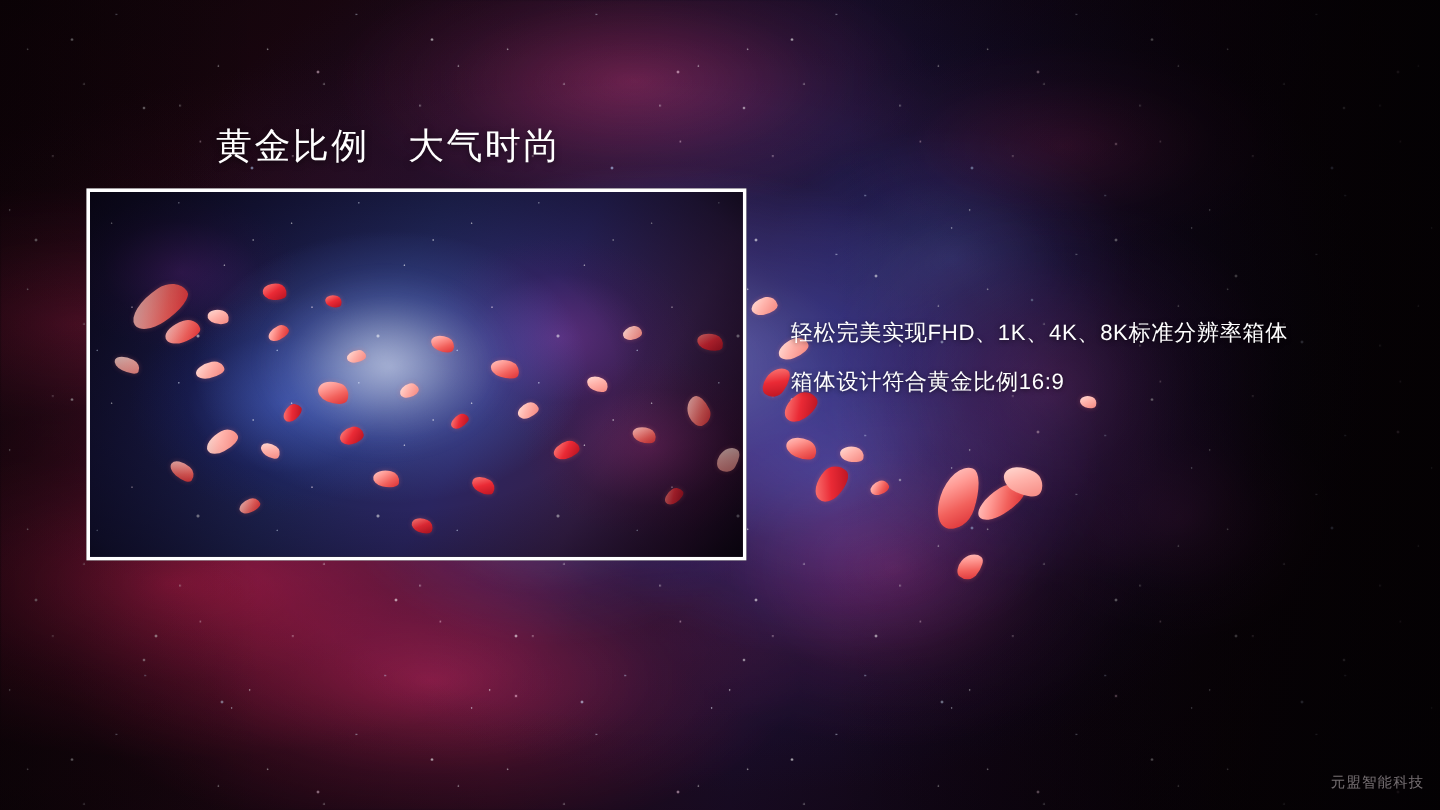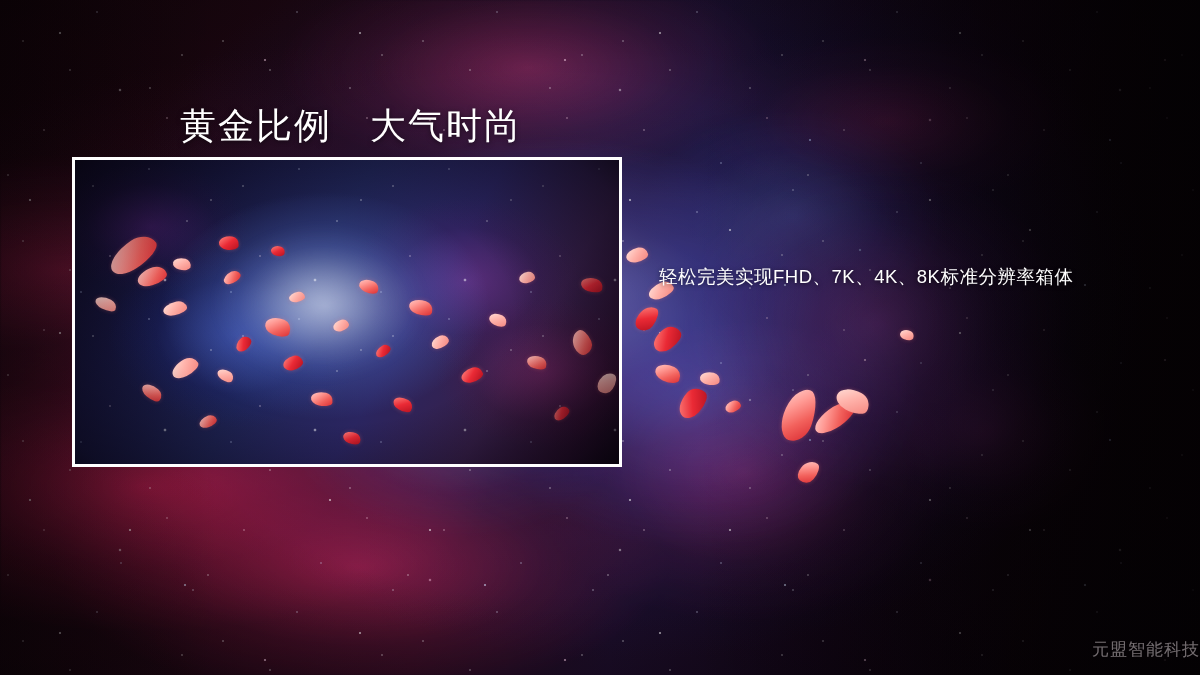--- a/index.html
+++ b/index.html
@@ -173,21 +173,21 @@
   }
   .petal.deep {
     background: linear-gradient(135deg, #ff8d86 0%, #ea2a35 50%, #b3101f 100%);
   }
 
   
   #slide-title {
     position: absolute;
     left: 180px;
     top: 102px;
-    font-size: 36px;
+    font-size: 30px;
     letter-spacing: 2px;
     color: #ffffff;
     white-space: pre;
     text-shadow: 0 1px 5px rgba(0,0,0,0.55);
   }
   #body-text {
     position: absolute;
     left: 659px;
     top: 256px;
     width: 500px;
@@ -195,23 +195,23 @@
   .body-line {
     font-size: 18.5px;
     letter-spacing: 0.5px;
     color: #ffffff;
     line-height: 41px;
     white-space: pre;
     text-shadow: 0 1px 4px rgba(0,0,0,0.6);
   }
   #watermark {
     position: absolute;
-    right: 0px;
+    right: 13px;
     bottom: 14px;
-    font-size: 17px;
+    font-size: 12px;
     letter-spacing: 1px;
     color: rgba(225,215,220,0.50);
     white-space: pre;
   }
 </style>
 </head>
 <body>
 
 <div id="slide">
 
@@ -277,18 +277,19 @@
         <div class="petal pale" style="left: 524px; top: 212px; width: 16px; height: 22px; transform: rotate(32deg);"></div>
         <div class="petal pale" style="left: 214px; top: 132px; width: 16px; height: 10px; transform: rotate(-8deg);"></div>
         <div class="petal deep" style="left: 268px; top: 272px; width: 18px; height: 12px; transform: rotate(22deg);"></div>
       </div>
     <div id="photo-vignette"></div>
   </div>
 
   <div id="slide-title">黄金比例　大气时尚</div>
 
   <div id="body-text">
-    <div class="body-line">轻松完美实现FHD、7K、4K、8K标准分辨率箱体</div>
+    <div class="body-line">轻松完美实现FHD、1K、4K、8K标准分辨率箱体</div>
+    <div class="body-line">箱体设计符合黄金比例16:9</div>
   </div>
 
   <div id="watermark">元盟智能科技</div>
 
 </div>
 
 </body></html>

